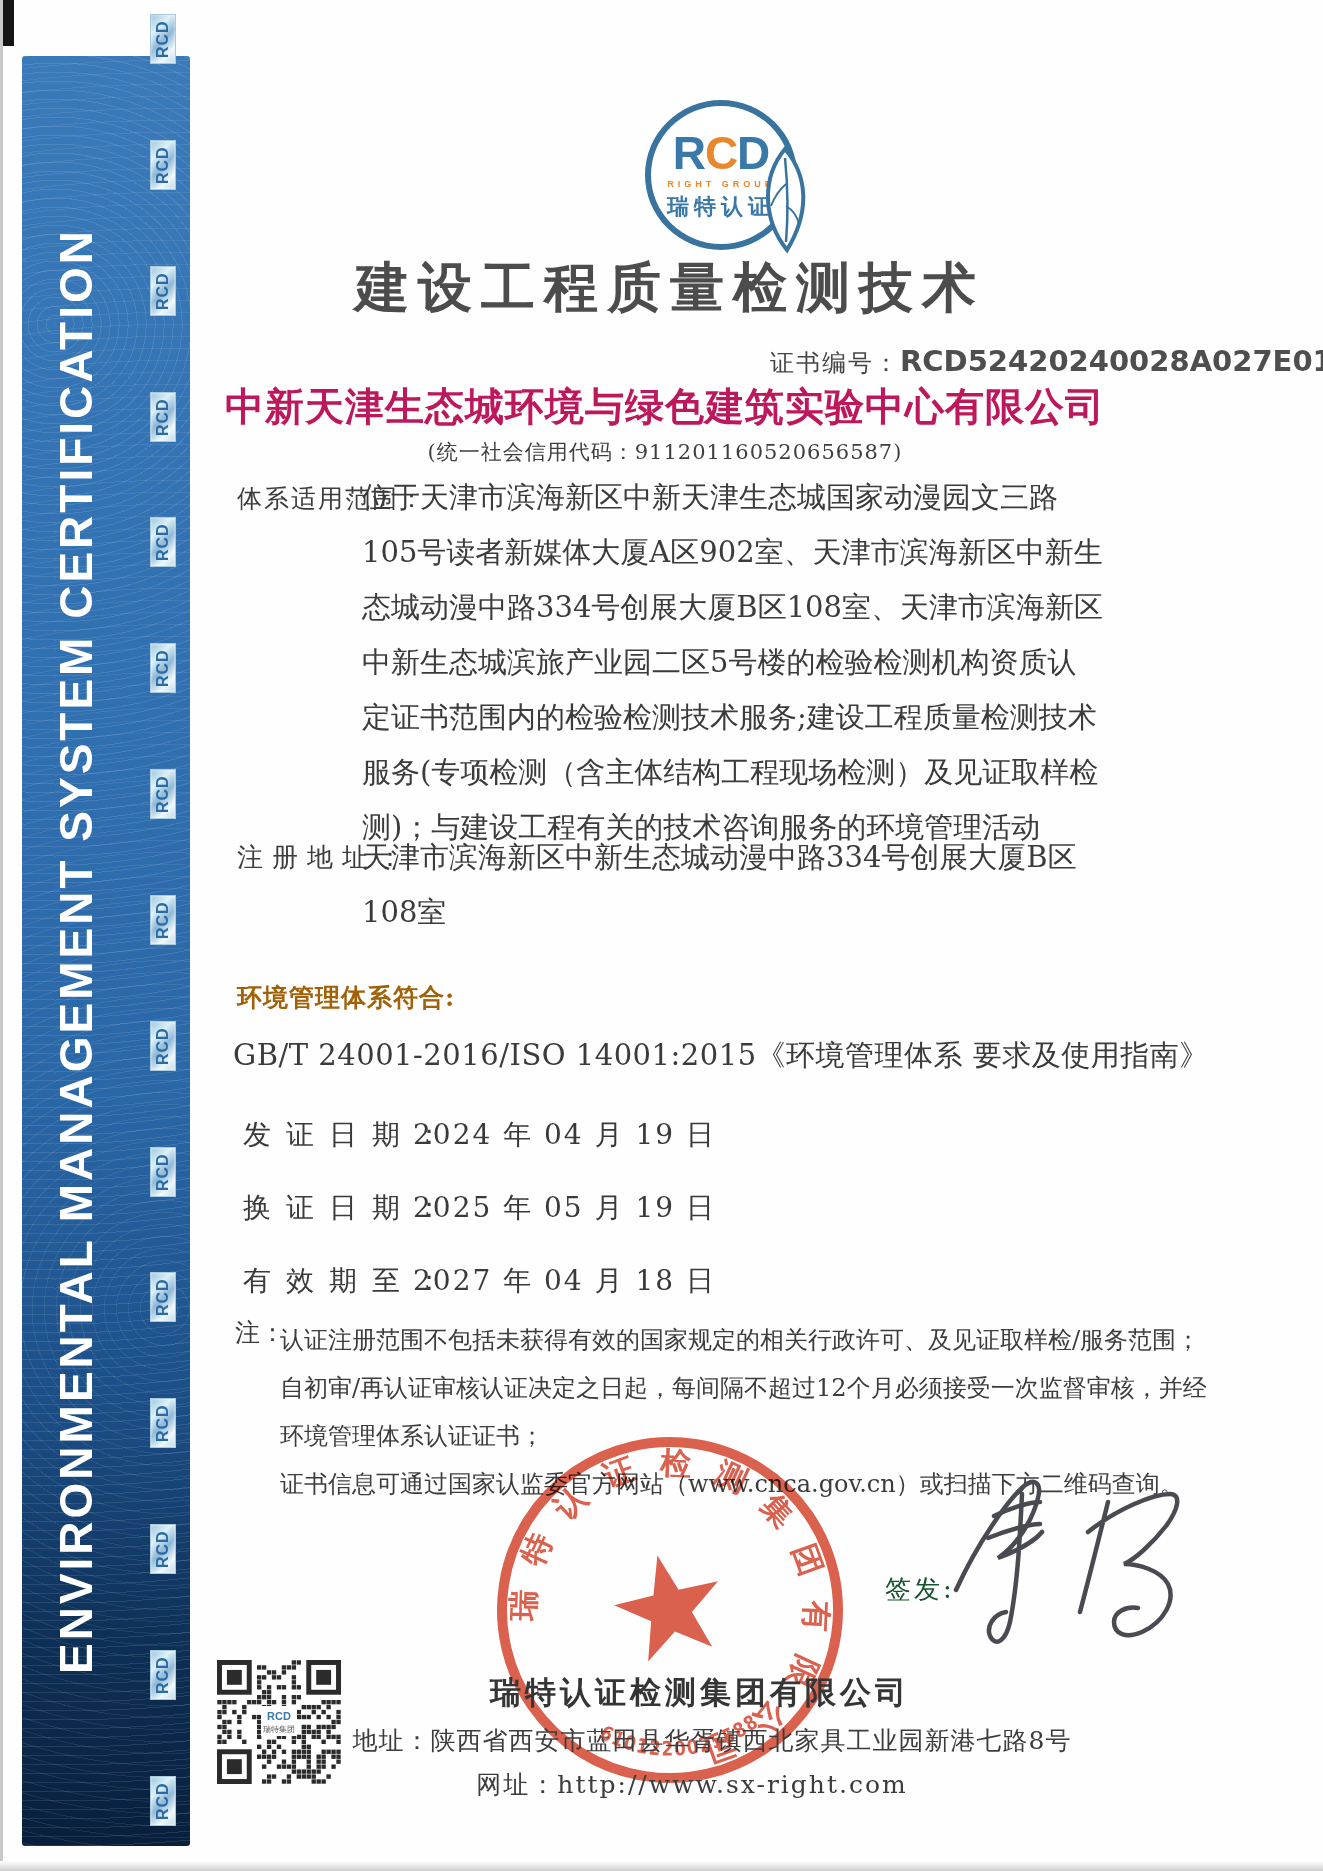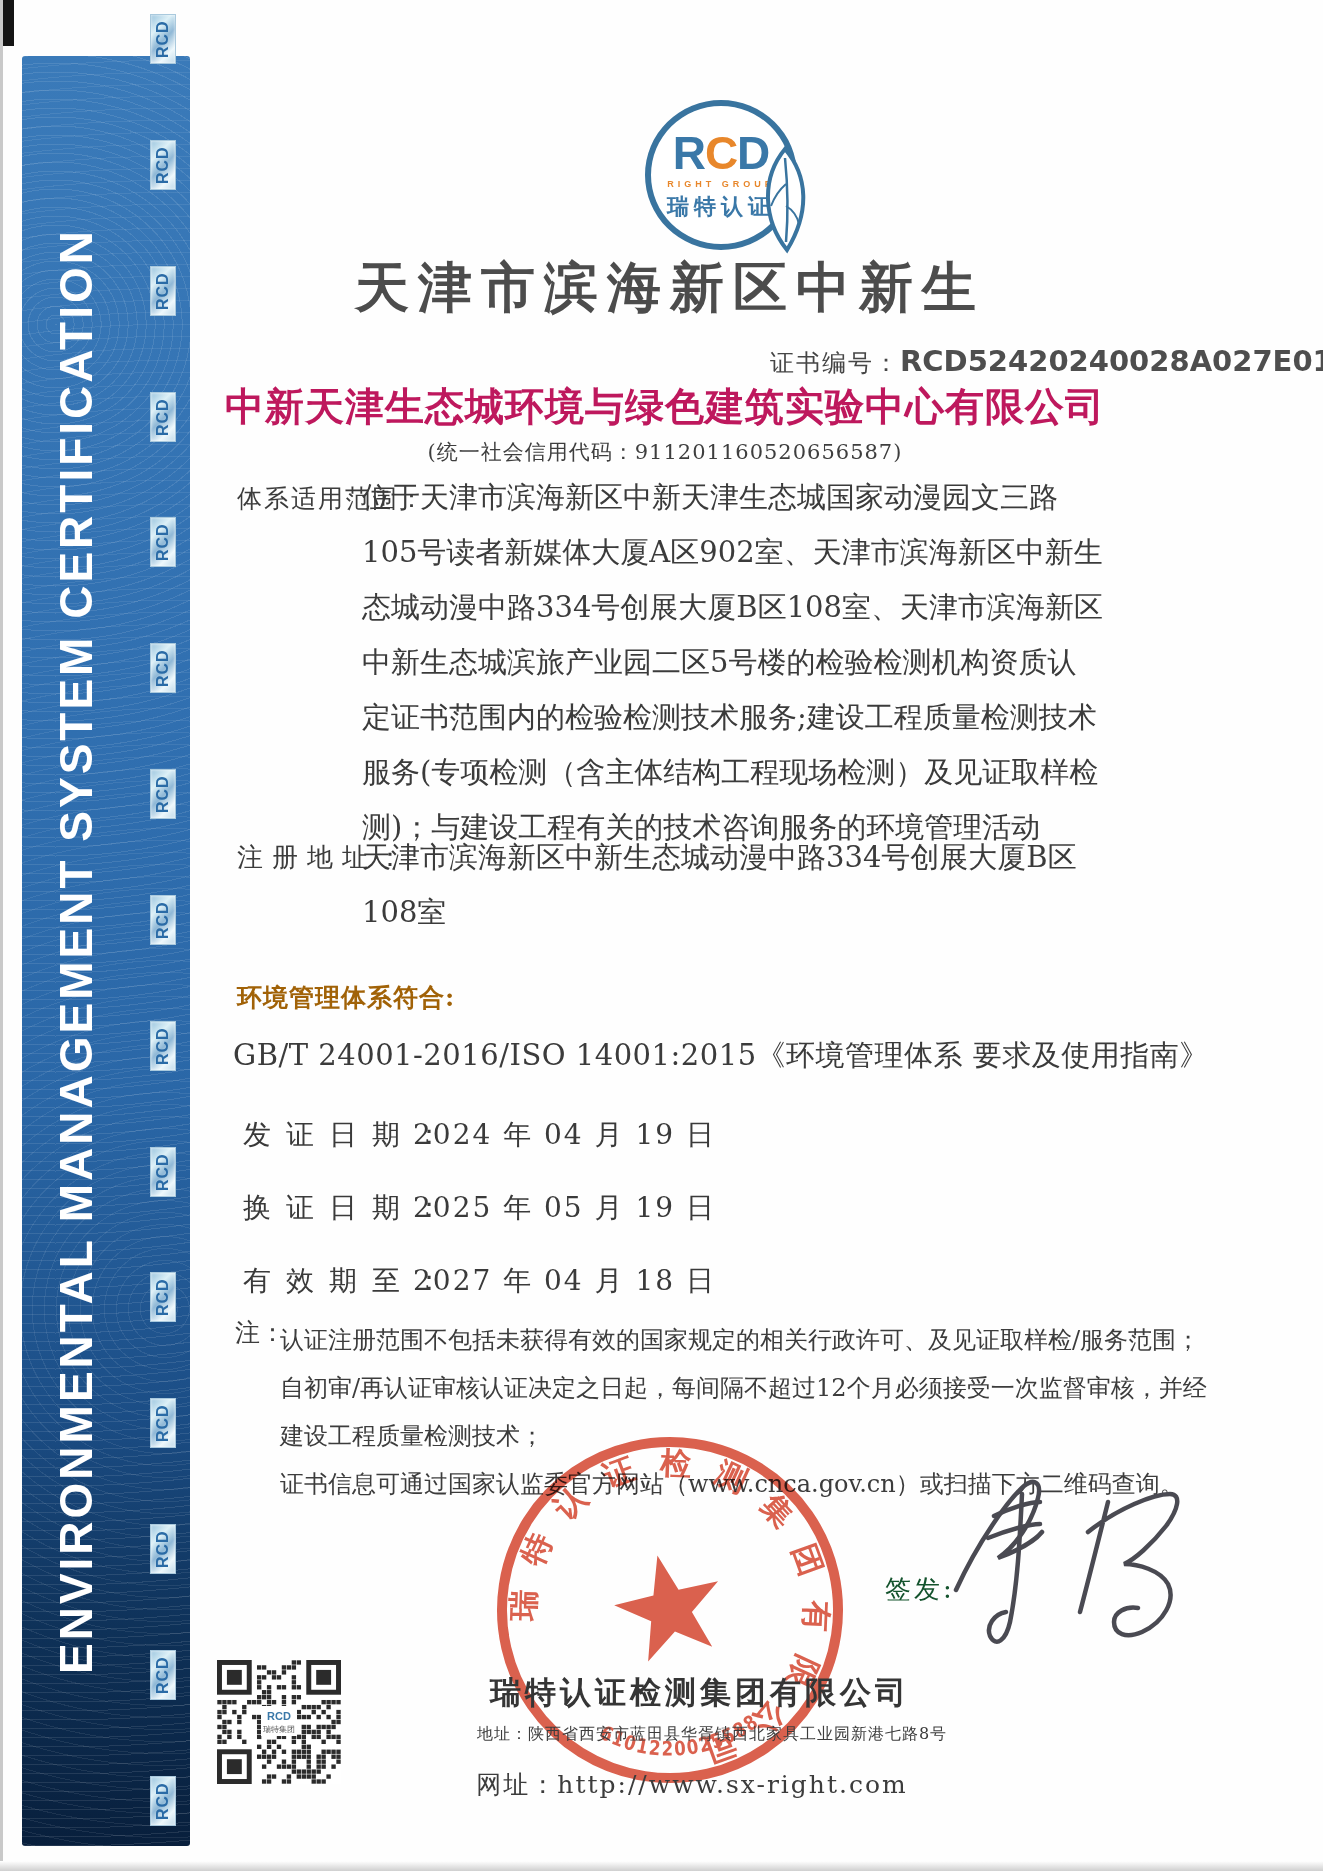--- a/index.html
+++ b/index.html
@@ -96,21 +96,21 @@
   
   .stamp { position:absolute; left:478px; top:1418px; transform:rotate(-13deg); opacity:.85; mix-blend-mode:multiply; }
 
   
   .qr { position:absolute; left:217px; top:1660px; }
 
   
   .footer-name { position:absolute; left:250px; top:1672px; width:900px; text-align:center;
     font-size:31px; font-weight:bold; color:#353535; letter-spacing:4px; white-space:nowrap; }
   .footer-addr { position:absolute; left:212px; top:1724px; width:1000px; text-align:center;
-    font-size:16px; color:#3c3c3c; letter-spacing:1px; white-space:nowrap; }
+    font-size:25px; color:#3c3c3c; letter-spacing:1px; white-space:nowrap; }
   .footer-url  { position:absolute; left:212px; top:1768px; width:960px; text-align:center;
     font-size:25px; color:#3c3c3c; letter-spacing:2px; white-space:nowrap; }
 </style>
 </head>
 <body>
 
 <div class="page">
 
   <div class="corner-artifact"></div>
   <div class="left-edge"></div>
@@ -142,21 +142,21 @@
       <div class="logo-group">RIGHT GROUP</div>
       <div class="logo-cn">瑞特认证</div>
     </div>
     <svg class="logo-leaf" width="62" height="108" viewBox="0 0 62 108">
       <path d="M34 3 C57 30 59 66 36 104 C12 74 10 32 34 3 Z" fill="#ffffff" stroke="#39749f" stroke-width="4"></path>
       <path d="M34 12 C37 42 37 72 35 96" fill="none" stroke="#39749f" stroke-width="2.5"></path>
       <path d="M35 38 C28 44 23 52 20 60 M35 60 C42 64 46 70 48 78" fill="none" stroke="#39749f" stroke-width="2"></path>
     </svg>
   </div>
 
-  <div class="title">天津市滨海新区中新生</div>
+  <div class="title">建设工程质量检测技术</div>
   <div class="certline">
     <span class="lbl">证书编号：</span>
     <span class="num">RCD52420240028A027E010R0</span>
   </div>
 
   <div class="company">中新天津生态城环境与绿色建筑实验中心有限公司</div>
   <div class="credit">(统一社会信用代码：911201160520656587)</div>
 
   <div class="field-label scope-label">体系适用范围：</div>
   <div class="scope-val">
@@ -188,21 +188,21 @@
   </div>
   <div class="date-row d3">
     <span class="dl">有效期至：</span>
     <span class="dv">2027 年 04 月 18 日</span>
   </div>
 
   <div class="note-label">注：</div>
   <div class="notes">
     <div>认证注册范围不包括未获得有效的国家规定的相关行政许可、及见证取样检/服务范围；</div>
     <div>自初审/再认证审核认证决定之日起，每间隔不超过12个月必须接受一次监督审核，并经</div>
-    <div>建设工程质量检测技术；</div>
+    <div>环境管理体系认证证书；</div>
     <div>证书信息可通过国家认监委官方网站（www.cnca.gov.cn）或扫描下方二维码查询。</div>
   </div>
 
   <div class="sign-label">签发:</div>
   <svg class="signature" width="300" height="200" viewBox="0 0 300 200">
     <g fill="none" stroke="#4a4a52" stroke-width="4.5" stroke-linecap="round">
       <path d="M18 118 C40 70 70 28 86 14 C96 6 104 10 100 26 C94 50 78 74 60 86 C76 80 96 70 104 60"></path>
       <path d="M56 44 C72 36 92 30 102 30 M50 66 C70 58 92 52 102 52"></path>
       <path d="M84 22 C82 62 80 110 72 150 C68 168 58 176 52 164 C48 154 56 142 68 140"></path>
       <path d="M170 30 C160 70 150 110 142 140 M150 60 C180 36 216 22 232 22 C244 22 240 38 228 54 C214 72 196 88 186 92 C200 92 222 98 230 112 C238 128 226 150 204 160 C188 167 176 162 176 150 C176 140 188 134 200 136"></path>

